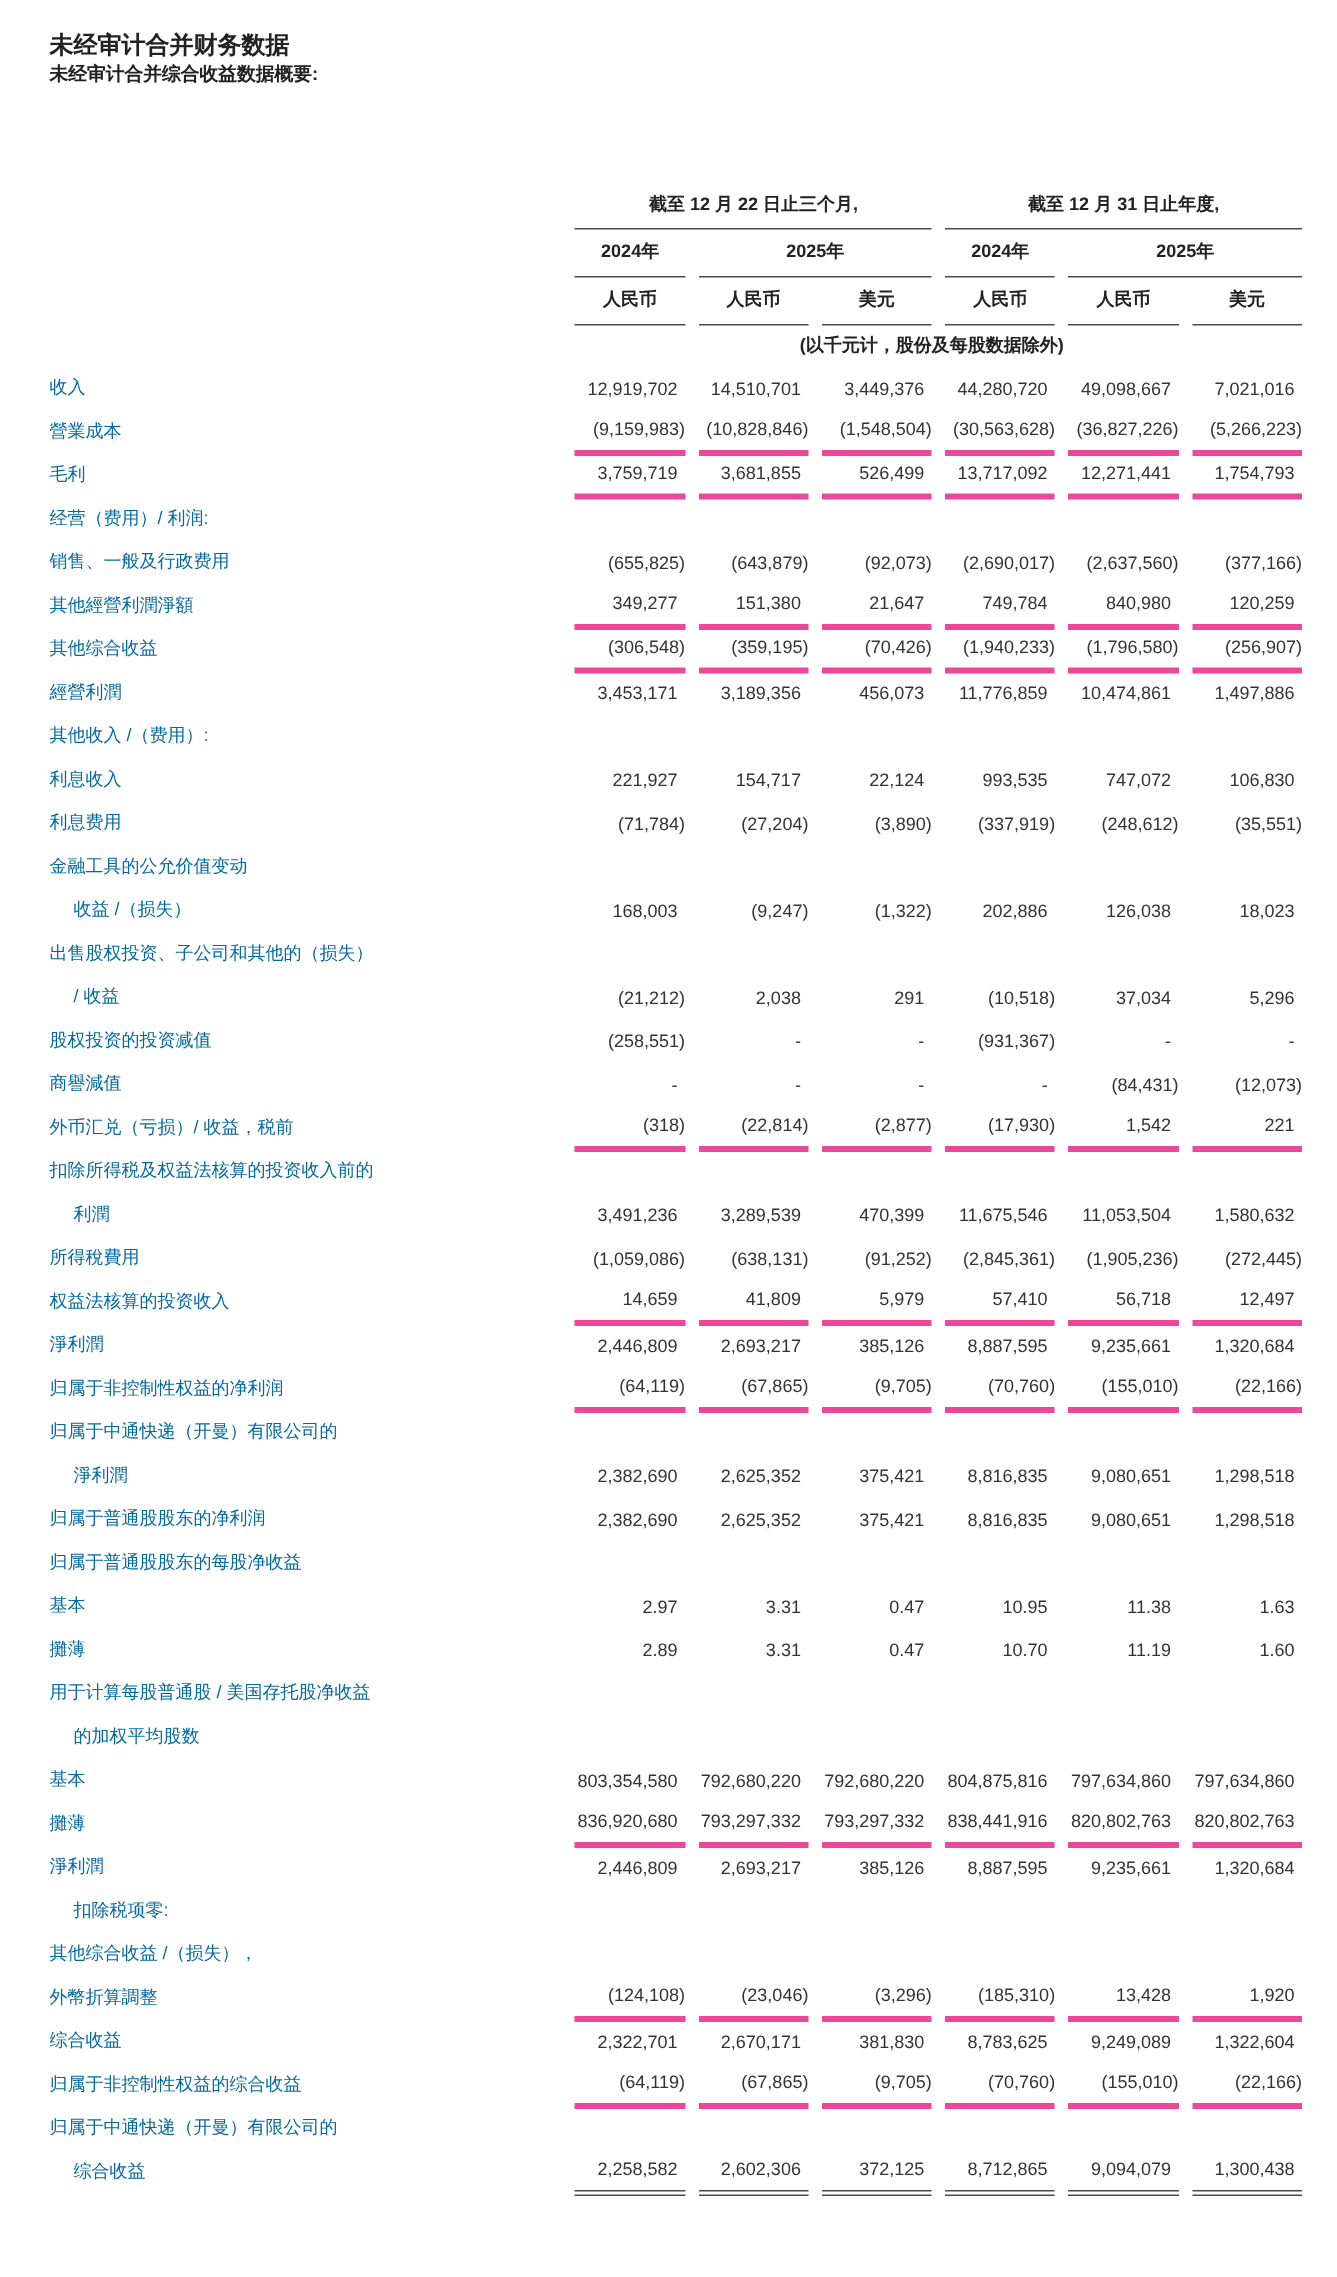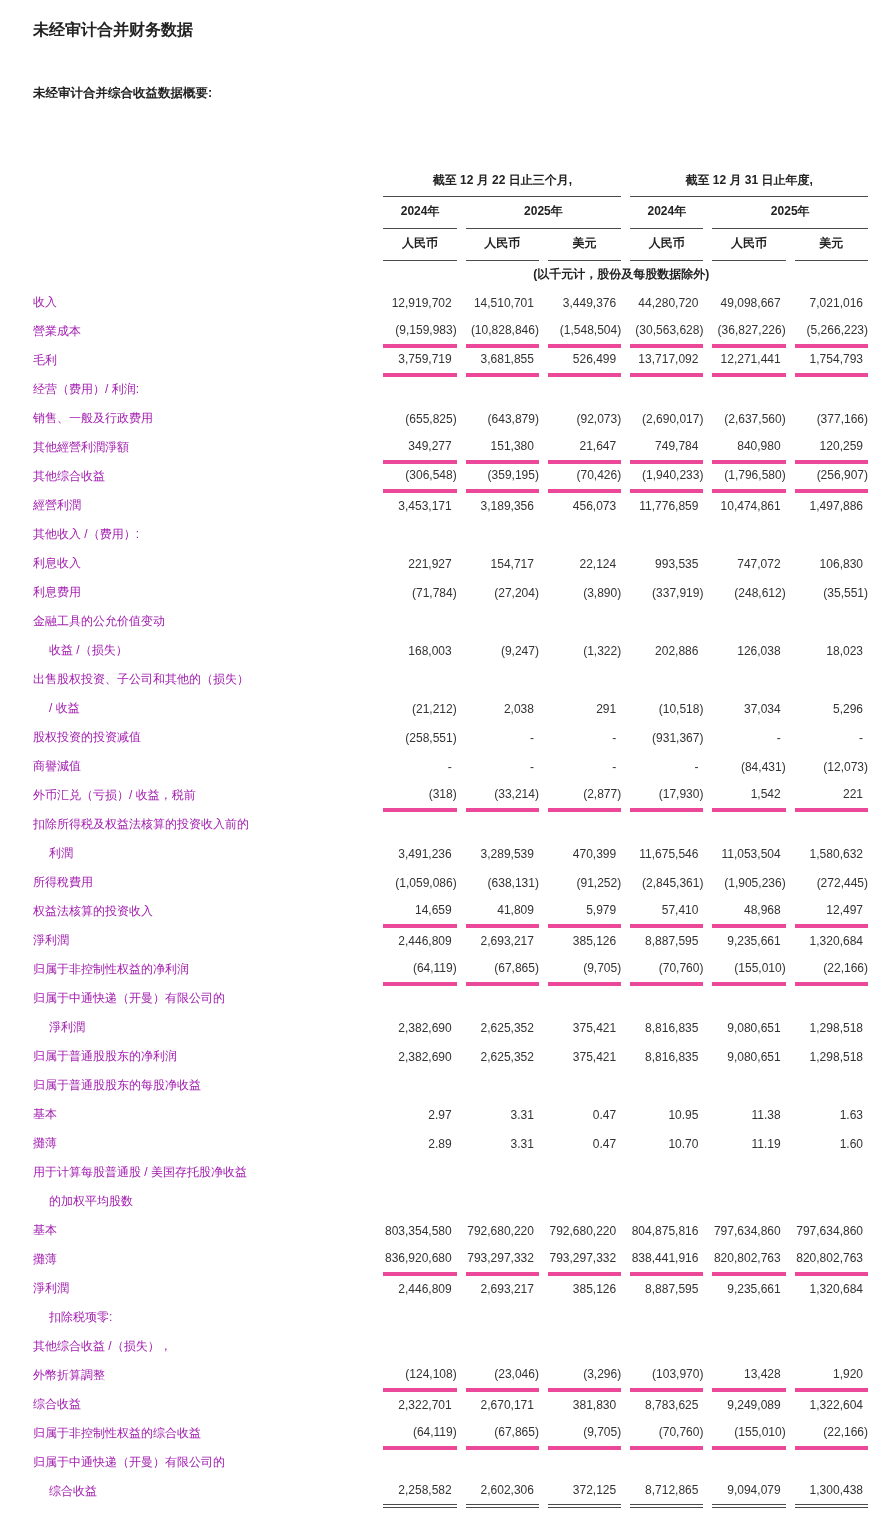--- a/index.html
+++ b/index.html
@@ -4,21 +4,21 @@
 <style>
   html,body{margin:0;padding:0;background:#ffffff;}
   body{
     width:891px;min-height:1518px;
     font-family:"Liberation Sans","DejaVu Sans",sans-serif;
     color:#333;
     -webkit-font-smoothing:antialiased;
   }
   .doc{padding:20px 0 0 33px;}
   .title{font-size:16px;font-weight:700;color:#222;}
-  .subtitle{font-size:12.5px;font-weight:700;color:#222;margin-top:44px;}
+  .subtitle{font-size:12.5px;font-weight:700;color:#222;}
   table.fin{
     border-collapse:collapse;table-layout:fixed;
     margin-top:64px;width:835px;
   }
   col.lblcol{width:328px;}
   col.numcol{width:79px;}
   td{padding:0;font-size:12px;vertical-align:middle;}
   
   tr.hgroup td{height:30px;}
   tr.hyears td{height:32px;}
@@ -29,21 +29,21 @@
     display:flex;align-items:center;justify-content:center;
     font-weight:700;color:#222;
   }
   .hline{border-bottom:1px solid #4a4a4a;}
   .notecell{
     height:100%;display:flex;align-items:center;justify-content:center;
     font-weight:700;color:#222;font-size:12px;
   }
   
   tbody.rows td{height:29px;}
-  td.lbl{white-space:nowrap;overflow:visible;color:#a21caf;}
+  td.lbl{white-space:nowrap;overflow:visible;color:#0369a1;}
   td.lbl.ind{padding-left:16px;}
   td.num{text-align:right;}
   .cw{
     margin-left:9px;height:100%;
     display:flex;align-items:center;justify-content:flex-end;
     white-space:nowrap;
   }
   .cw.u{border-bottom:4px solid #ec4899;}
   .cw.uu{border-bottom:4px double #4a4a4a;}
   .val{padding-right:5px;}
@@ -683,21 +683,21 @@
         </tr>
         <tr>
           <td class="lbl">外币汇兑（亏损）/ 收益，税前</td>
           <td class="num">
             <div class="cw u">
               <span class="val neg">(318)</span>
             </div>
           </td>
           <td class="num">
             <div class="cw u">
-              <span class="val neg">(33,214)</span>
+              <span class="val neg">(22,814)</span>
             </div>
           </td>
           <td class="num">
             <div class="cw u">
               <span class="val neg">(2,877)</span>
             </div>
           </td>
           <td class="num">
             <div class="cw u">
               <span class="val neg">(17,930)</span>
@@ -830,21 +830,21 @@
               <span class="val">5,979</span>
             </div>
           </td>
           <td class="num">
             <div class="cw u">
               <span class="val">57,410</span>
             </div>
           </td>
           <td class="num">
             <div class="cw u">
-              <span class="val">48,968</span>
+              <span class="val">56,718</span>
             </div>
           </td>
           <td class="num">
             <div class="cw u">
               <span class="val">12,497</span>
             </div>
           </td>
         </tr>
         <tr>
           <td class="lbl">淨利潤</td>
@@ -1353,21 +1353,21 @@
               <span class="val neg">(23,046)</span>
             </div>
           </td>
           <td class="num">
             <div class="cw u">
               <span class="val neg">(3,296)</span>
             </div>
           </td>
           <td class="num">
             <div class="cw u">
-              <span class="val neg">(103,970)</span>
+              <span class="val neg">(185,310)</span>
             </div>
           </td>
           <td class="num">
             <div class="cw u">
               <span class="val">13,428</span>
             </div>
           </td>
           <td class="num">
             <div class="cw u">
               <span class="val">1,920</span>

